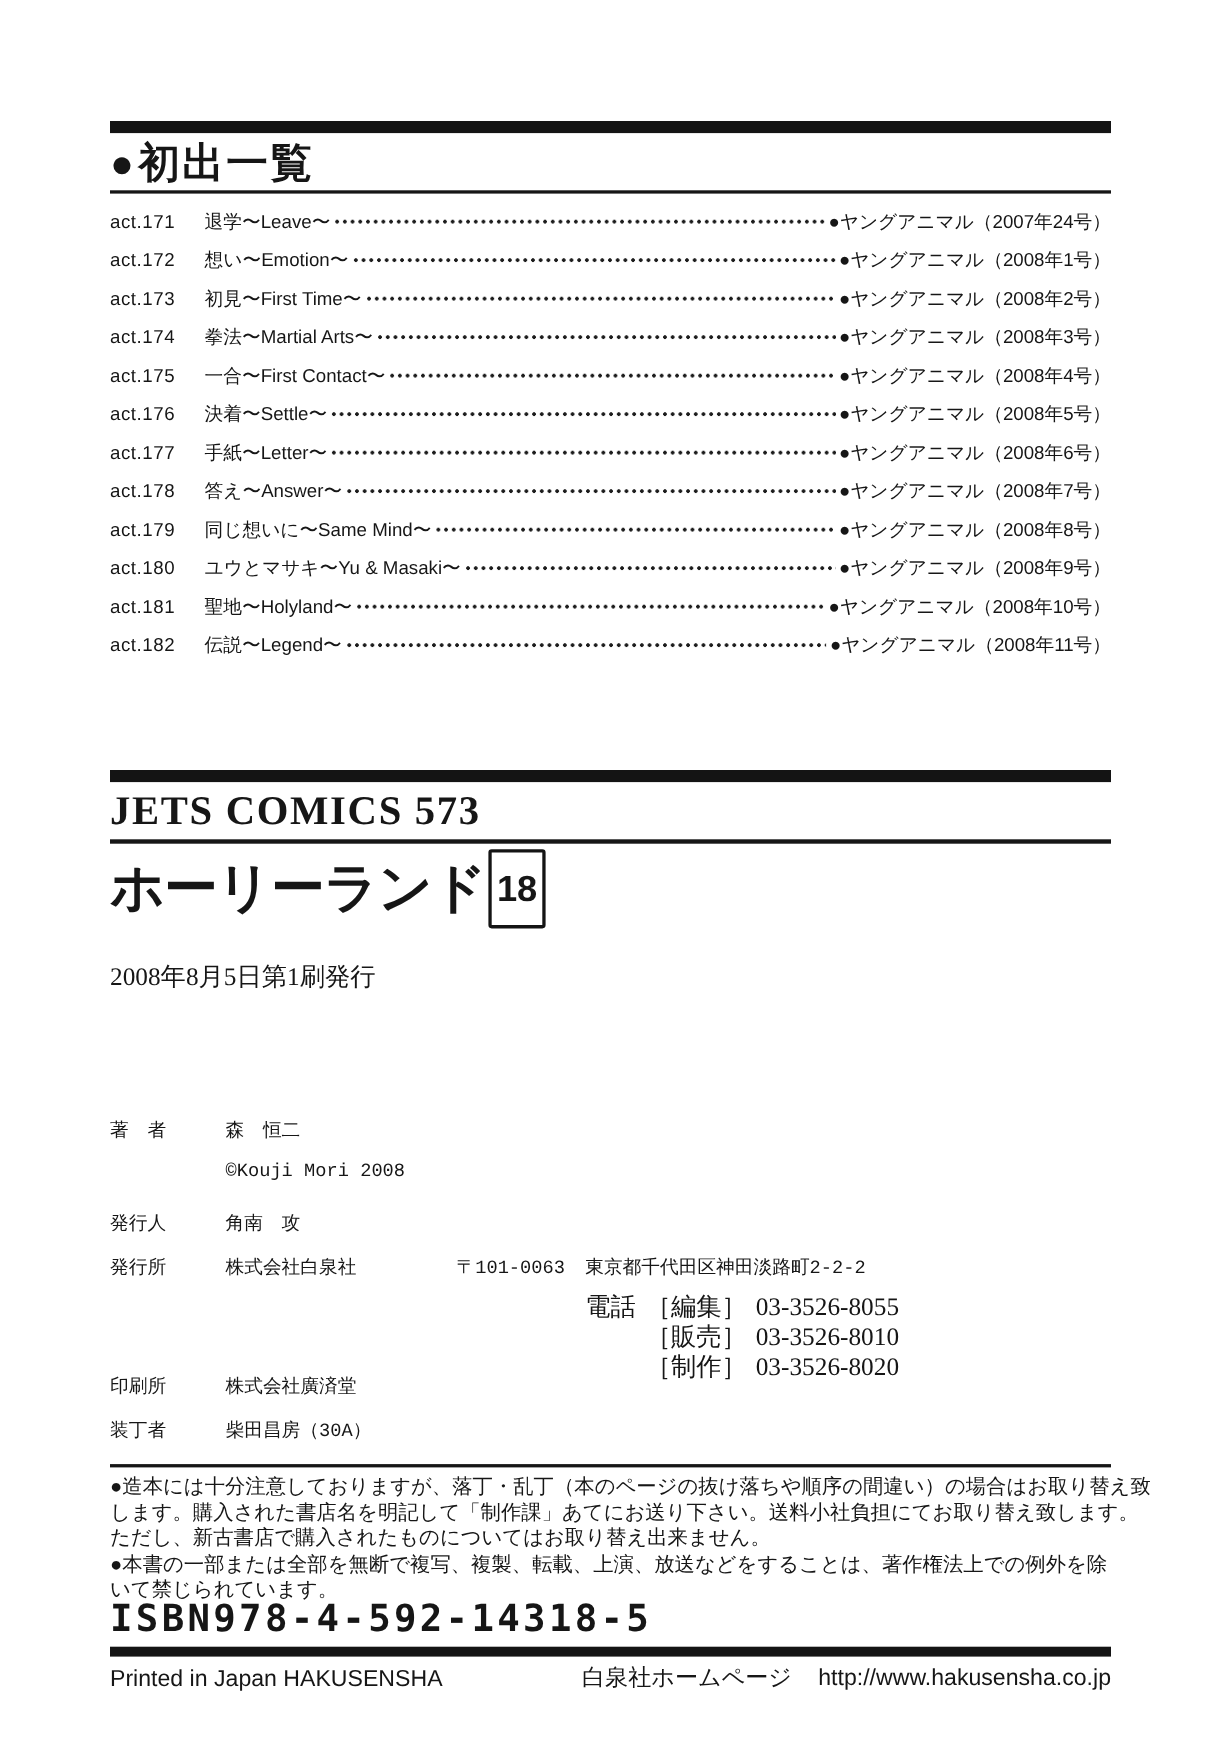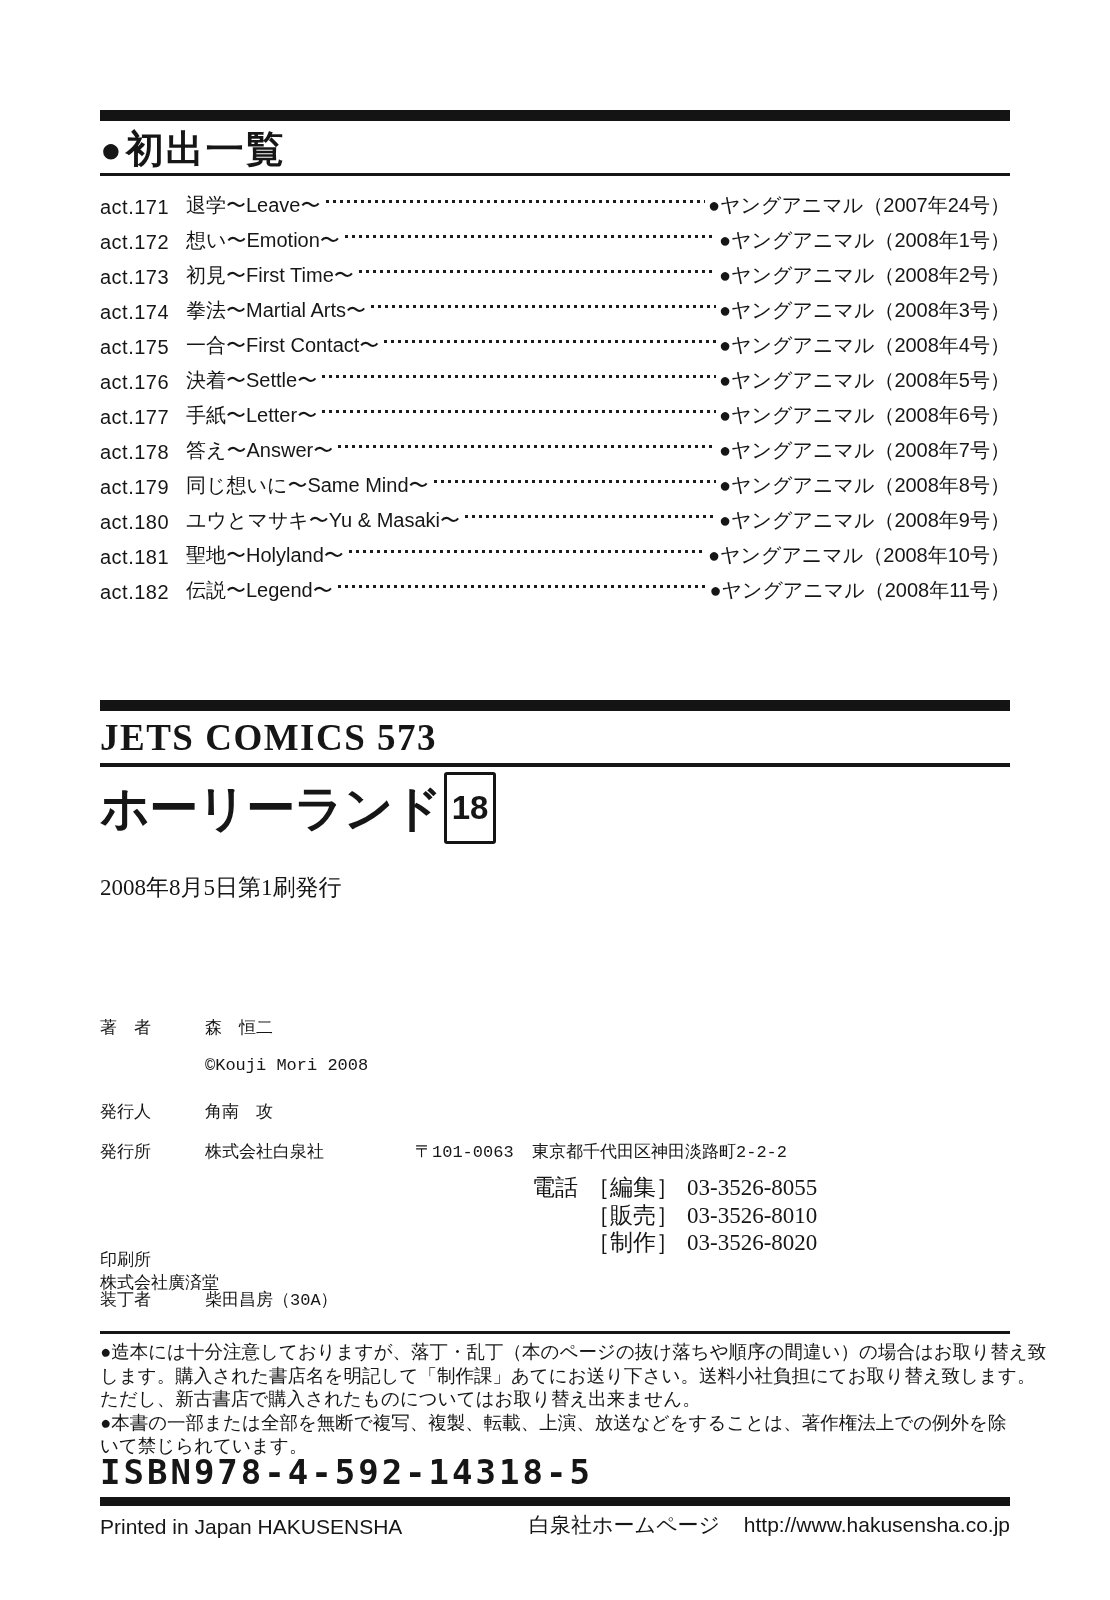--- a/index.html
+++ b/index.html
@@ -23,22 +23,22 @@
 
   .heading {
     position:absolute; left:100px; top:121px;
     font-size:38px; font-weight:bold; letter-spacing:2px;
     line-height:56px; white-space:nowrap;
   }
   .heading .bullet { font-size:36px; margin-right:2px; }
 
   .toc { position:absolute; left:100px; top:184px; width:910px; }
   .toc-row {
-    display:flex; align-items:flex-end; height:35px;
-    font-size:20px; white-space:nowrap;
+    display:flex; align-items:center; height:35px;
+    font-size:17px; white-space:nowrap;
   }
   .toc-row .act { flex:none; width:86px; letter-spacing:0.5px; }
   .toc-row .ttl { flex:none; }
   .toc-row .leader {
     flex:1 1 auto; height:100%; margin:0 3px;
     background-image:radial-gradient(circle, #1c1c1c 1.5px, transparent 1.9px);
     background-size:7px 7px; background-repeat:repeat-x; background-position:0 center;
   }
   .toc-row .src { flex:none; }
 
@@ -68,21 +68,21 @@
     font-family:Liberation Mono, monospace; font-size:17px;
     white-space:nowrap; display:flex;
   }
   .credit .lbl { flex:none; width:105px; }
   .credit-author    { top:1016px; }
   .credit-copyright { top:1056px; left:205px; }
   .credit-publisher { top:1100px; }
   .credit-house     { top:1140px; }
   .credit-house .nm { flex:none; width:210px; }
   .credit-house .pc { flex:none; width:117px; }
-  .credit-printer   { top:1248px;flex-direction:column; }
+  .credit-printer   { top:1248px; }
   .credit-designer  { top:1288px; }
 
   .phone-line {
     position:absolute; left:532px;
     font-family:"Liberation Serif", serif; font-size:23px; white-space:nowrap;
   }
   .phone-1 { top:1172px; }
   .phone-2 { top:1200px; }
   .phone-3 { top:1227px; }
   .phone-line .pfx { display:inline-block; width:55px; }

